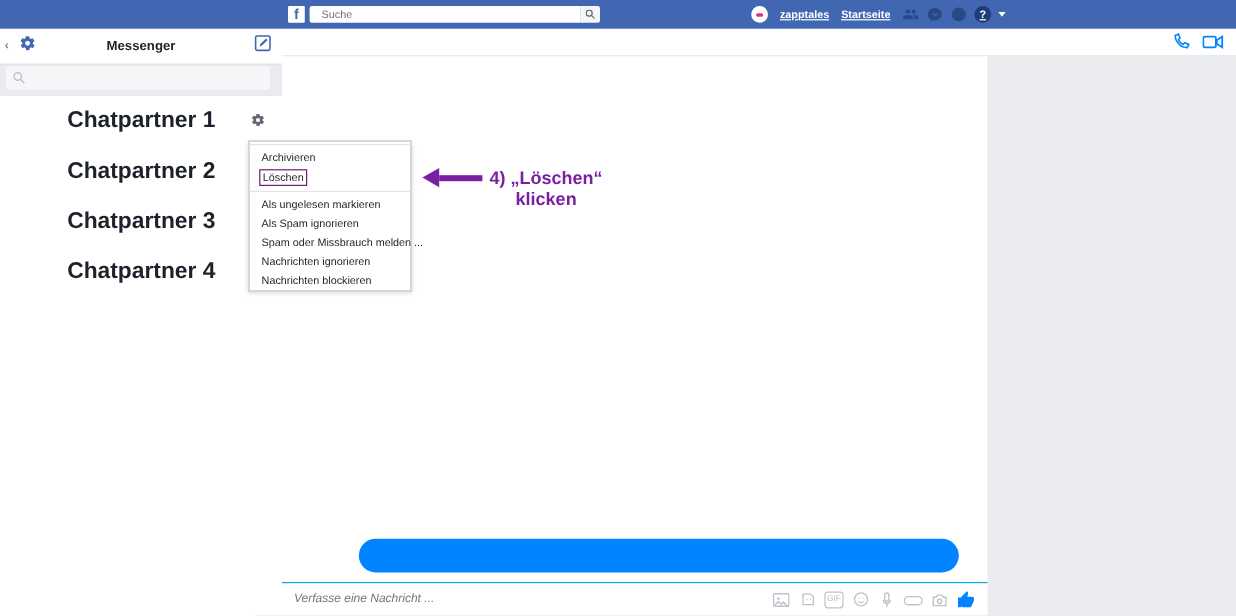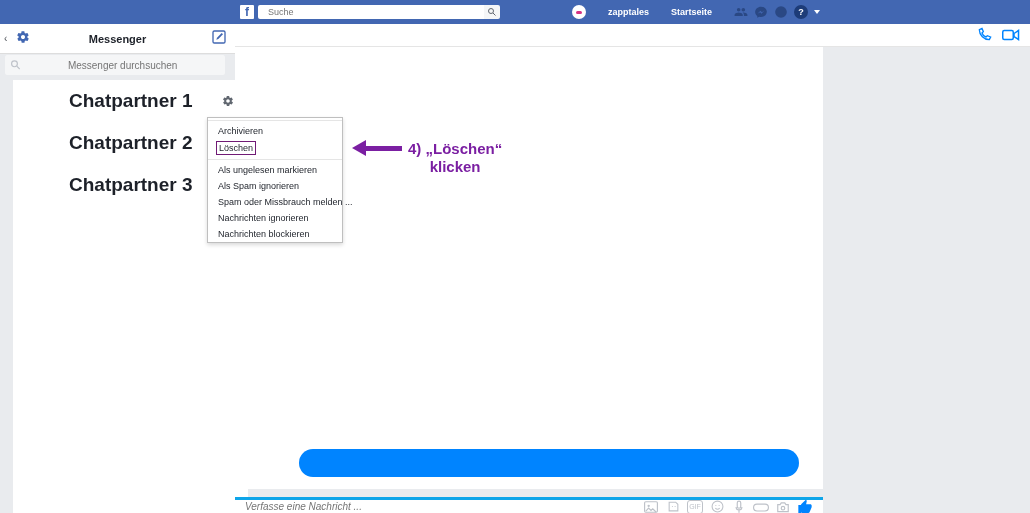--- a/index.html
+++ b/index.html
@@ -4,21 +4,21 @@
 <style>
   * { margin: 0; padding: 0; box-sizing: border-box; font-family: Helvetica, Arial, sans-serif; }
   body { width: 1030px; height: 513px; overflow: hidden; background: #e9ebee; position: relative; }
 
   
   .topbar { height: 24px; background: #4267b2; display: flex; align-items: center; padding: 0 8px; position: relative; }
   .fb-logo { width: 14px; height: 14px; background: #fff; color: #4267b2; font-weight: bold; font-size: 12px; display: flex; align-items: center; justify-content: center; margin-left: 232px; border-radius: 1px; }
   .search-wrap { display: flex; align-items: center; margin-left: 4px; }
   .search-input { width: 226px; height: 14px; border: none; border-radius: 2px 0 0 2px; padding: 0 10px; font-size: 9px; background: #fff; outline: none; }
   .search-btn { width: 16px; height: 14px; background: #f5f6f7; border: none; border-radius: 0 2px 2px 0; display: flex; align-items: center; justify-content: center; cursor: pointer; }
-  .top-right { position: absolute; right: 210px; display: flex; align-items: center; gap: 22px; color: #fff; font-size: 9px; }
+  .top-right { position: absolute; right: 192px; display: flex; align-items: center; gap: 10px; color: #fff; font-size: 9px; text-decoration: underline; }
   .avatar-dot { width: 14px; height: 14px; border-radius: 50%; background: #fff; display: flex; align-items: center; justify-content: center; }
   .avatar-dot::after { content: ""; width: 6px; height: 3px; background: #d63384; border-radius: 2px; }
   .top-link { color: #fff; font-weight: bold; cursor: pointer; }
   .top-icons { display: flex; gap: 6px; align-items: center; }
   .top-icon { width: 14px; height: 14px; fill: #2a4884; cursor: pointer; }
   .help-icon { width: 14px; height: 14px; background: #1d3c78; border-radius: 50%; color: #fff; font-size: 9px; font-weight: bold; display: flex; align-items: center; justify-content: center; cursor: pointer; }
   .dropdown-caret { width: 0; height: 0; border-left: 3px solid transparent; border-right: 3px solid transparent; border-top: 4px solid #fff; cursor: pointer; }
 
   
   .msgr-header { position: absolute; top: 24px; left: 0; width: 235px; height: 30px; background: #fff; border-bottom: 1px solid #ddd; display: flex; align-items: center; justify-content: center; }
@@ -29,39 +29,39 @@
 
   
   .chat-header { position: absolute; top: 24px; left: 235px; right: 0; height: 23px; background: #fff; border-bottom: 1px solid #e5e5e5; display: flex; align-items: center; justify-content: flex-end; padding-right: 10px; gap: 10px; }
   .chat-header svg { cursor: pointer; }
 
   
   .sidebar-search { position: absolute; top: 54px; left: 4px; width: 222px; height: 22px; background: #f5f6f7; border: 1px solid #e9ebee; border-radius: 3px; display: flex; align-items: center; padding: 0 6px; gap: 6px; }
   .sidebar-search input { border: none; background: transparent; outline: none; width: 100%; font-size: 10px; text-align: center; color: #90949c; }
 
   
-  .sidebar { position: absolute; top: 80px; left: 13px; width: 235px; bottom: 0; background: #fff; }
+  .sidebar { position: absolute; top: 80px; left: 0; width: 235px; bottom: 0; background: #fff; }
   .chat-item { padding: 10px 30px 10px 56px; font-size: 19px; font-weight: bold; color: #1d2129; cursor: pointer; position: relative; }
   .chat-item.active .gear-mini { position: absolute; right: 14px; top: 50%; transform: translateY(-50%); }
 
   
   .ctx-menu { position: absolute; top: 117px; left: 207px; width: 136px; background: #fff; border: 1px solid #bfbfbf; box-shadow: 0 2px 4px rgba(0,0,0,0.15); font-size: 9px; color: #1d2129; z-index: 5; }
   .ctx-item { padding: 3px 10px; cursor: pointer; white-space: nowrap; }
   .ctx-item.boxed { border: 1px solid #701a75; margin: 2px 8px; padding: 1px 2px; display: inline-block; }
   .ctx-sep { height: 1px; background: #e5e5e5; margin: 2px 0; }
 
   
   .chat-main { position: absolute; top: 47px; left: 235px; width: 588px; bottom: 24px; background: #fff; }
   .blue-bubble { position: absolute; bottom: 12px; left: 64px; width: 500px; height: 28px; background: #0084ff; border-radius: 18px; }
 
   
   .right-panel { position: absolute; top: 47px; left: 823px; right: 0; bottom: 24px; background: #e9ebee; }
 
   
-  .composer { position: absolute; bottom: 0; left: 235px; width: 588px; height: 16px; background: #fff; border-top: 3px solid #0ea5e9; display: flex; align-items: center; padding: 0 10px; }
+  .composer { position: absolute; bottom: 0; left: 235px; width: 588px; height: 28px; background: #fff; border-top: 1px solid #0ea5e9; display: flex; align-items: center; padding: 0 10px; }
   .composer input { flex: 1; border: none; outline: none; font-size: 10px; color: #999; font-style: italic; }
   .composer-icons { display: flex; gap: 6px; align-items: center; }
   .comp-icon { width: 16px; height: 14px; display: flex; align-items: center; justify-content: center; border: 1px solid #bec2c9; border-radius: 3px; color: #bec2c9; font-size: 7px; cursor: pointer; }
   .comp-icon.nobox { border: none; }
   .thumb-icon { fill: #0084ff; cursor: pointer; }
 
   
   .annotation { position: absolute; top: 140px; left: 352px; display: flex; align-items: flex-start; gap: 6px; z-index: 6; pointer-events: none; }
   .arrow { width: 50px; height: 16px; position: relative; }
   .arrow::before { content: ""; position: absolute; right: 0; top: 6px; width: 36px; height: 5px; background: #7b1fa2; }
@@ -129,34 +129,34 @@
       <rect x="1" y="3" width="14" height="12" rx="2" fill="none" stroke="#0084ff" stroke-width="2"></rect>
       <path d="M16 7l6-4v12l-6-4z" fill="none" stroke="#0084ff" stroke-width="2"></path>
     </svg>
 </div>
 
 <div class="sidebar-search">
   <svg width="10" height="10" viewBox="0 0 16 16">
       <circle cx="6" cy="6" r="5" fill="none" stroke="#bec2c9" stroke-width="2"></circle>
       <line x1="10" y1="10" x2="15" y2="15" stroke="#bec2c9" stroke-width="2"></line>
     </svg>
-  <input placeholder="Messenger durchsuchen" style="">
 </div>
 
 <div class="sidebar">
   <div class="chat-item active">
     <span>Chatpartner 1</span>
     <span class="gear-mini">
       <svg width="12" height="12" viewBox="0 0 24 24" class="ico-gear">
           <path d="M19.4 13c0-.3.1-.7.1-1s0-.7-.1-1l2.1-1.6c.2-.1.2-.4.1-.6l-2-3.5c-.1-.2-.4-.3-.6-.2l-2.5 1c-.5-.4-1.1-.7-1.7-1l-.4-2.6c0-.2-.2-.4-.5-.4h-4c-.2 0-.4.2-.5.4l-.4 2.6c-.6.3-1.2.6-1.7 1l-2.5-1c-.2-.1-.5 0-.6.2l-2 3.5c-.1.2-.1.5.1.6L4.6 11c0 .3-.1.7-.1 1s0 .7.1 1l-2.1 1.6c-.2.1-.2.4-.1.6l2 3.5c.1.2.4.3.6.2l2.5-1c.5.4 1.1.7 1.7 1l.4 2.6c0 .2.2.4.5.4h4c.2 0 .4-.2.5-.4l.4-2.6c.6-.3 1.2-.6 1.7-1l2.5 1c.2.1.5 0 .6-.2l2-3.5c.1-.2.1-.5-.1-.6L19.4 13zM12 15.5c-1.9 0-3.5-1.6-3.5-3.5S10.1 8.5 12 8.5s3.5 1.6 3.5 3.5-1.6 3.5-3.5 3.5z"></path>
         </svg>
     </span>
   </div>
   <div class="chat-item"><span>Chatpartner 2</span></div>
   <div class="chat-item"><span>Chatpartner 3</span></div>
+  <div class="chat-item"><span>Chatpartner 4</span></div>
 </div>
 
 <div class="ctx-menu">
   <div class="ctx-sep"></div>
   <div class="ctx-item">Archivieren</div>
   <div><span class="ctx-item boxed">Löschen</span></div>
   <div class="ctx-sep"></div>
   <div class="ctx-item">Als ungelesen markieren</div>
   <div class="ctx-item">Als Spam ignorieren</div>
   <div class="ctx-item">Spam oder Missbrauch melden ...</div>

